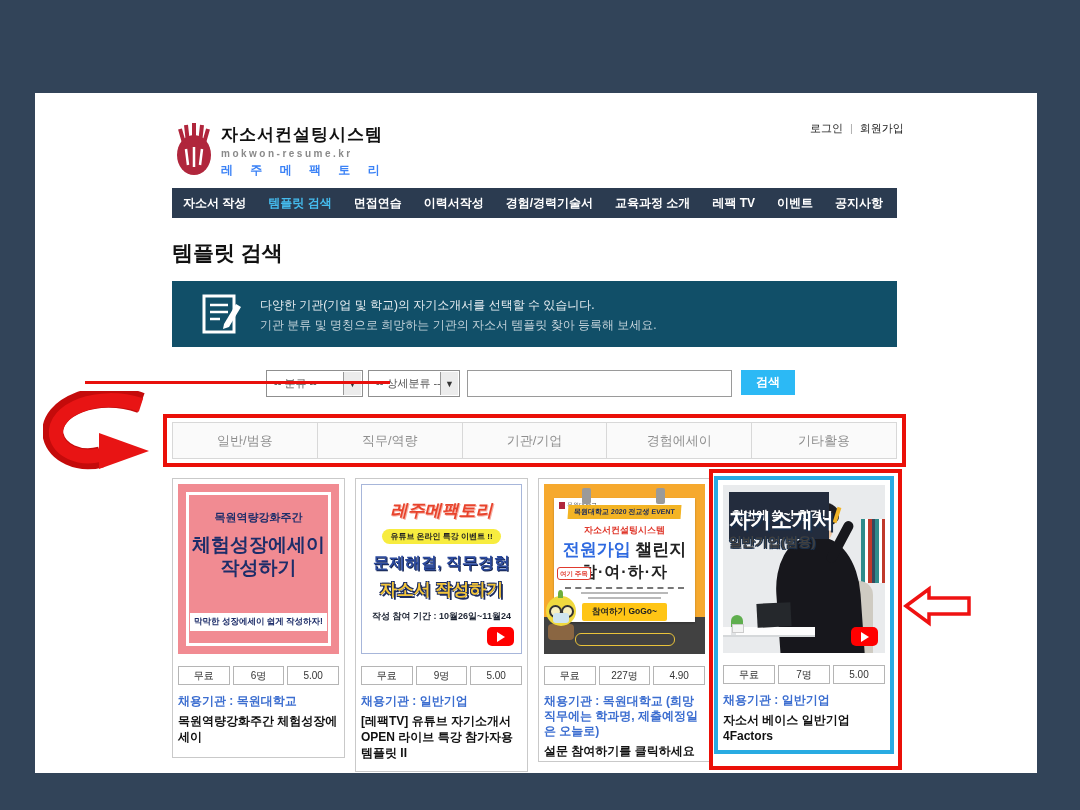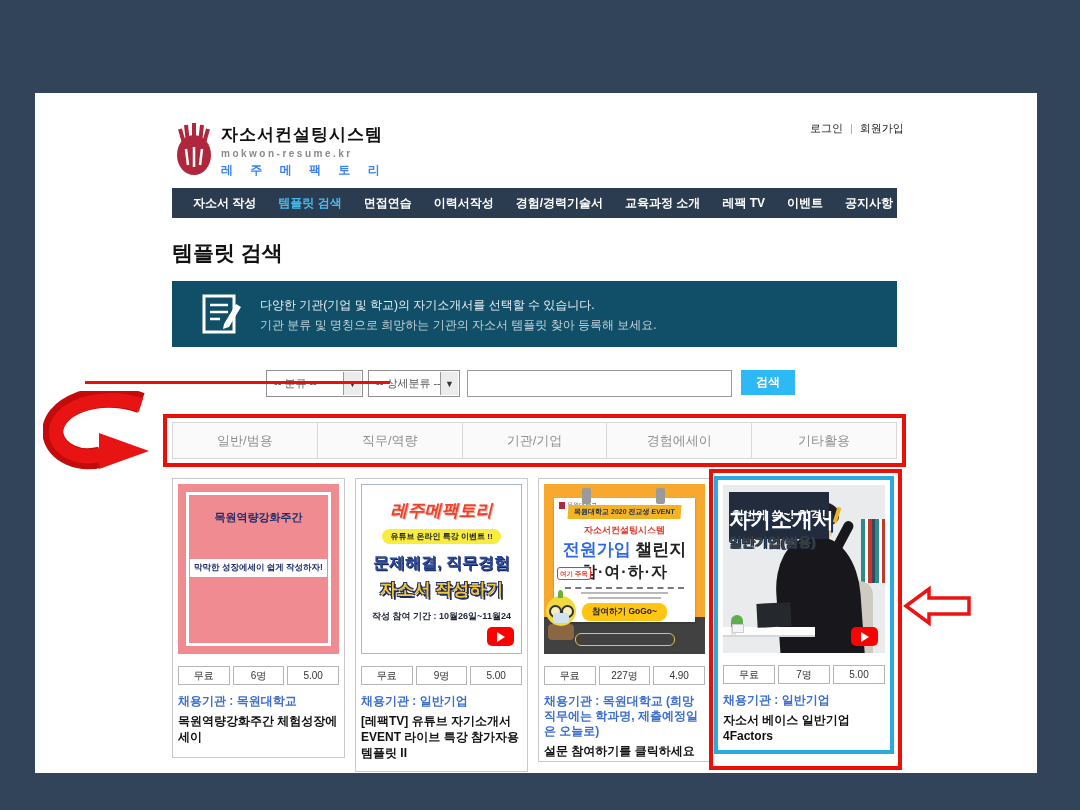--- a/index.html
+++ b/index.html
@@ -10,21 +10,21 @@
 
   
   .logo-title{font-size:17px;font-weight:bold;color:#111;letter-spacing:1px;}
   .logo-domain{font-size:10px;font-weight:bold;color:#8a8a8a;letter-spacing:2.5px;margin-top:2px;}
   .logo-sub{font-size:12px;font-weight:bold;color:#3b82f6;letter-spacing:7px;margin-top:3px;}
   .auth{font-size:11px;color:#222;}
   .auth .sep{color:#aaa;margin:0 7px;}
   .auth a{color:#222;text-decoration:none;cursor:pointer;}
 
   
-  .navbar{left:137px;top:95px;width:725px;height:30px;background:#2b3b50;display:flex;align-items:center;padding-left:10px;box-sizing:border-box;}
+  .navbar{left:137px;top:95px;width:725px;height:30px;background:#2b3b50;display:flex;align-items:center;box-sizing:border-box;}
   .nav-item{color:#ffffff;font-size:12px;font-weight:bold;padding:0 11px;white-space:nowrap;cursor:pointer;}
   .nav-item.active{color:#45bcee;}
 
   .page-title{left:137px;top:146px;font-size:21px;font-weight:bold;color:#111;}
 
   
   .banner{left:137px;top:188px;width:725px;height:66px;background:#114f68;}
   .banner-icon{left:30px;top:13px;width:40px;height:40px;}
   .banner-text{left:88px;top:14px;font-size:12px;line-height:20px;color:#e8eef2;}
   .banner-text .l2{color:#c3d2da;}
@@ -69,21 +69,21 @@
   .c3{background:linear-gradient(#f6a92e 0 78%,#414141 78% 100%);text-align:center;}
   .c3 .paper{position:absolute;left:10px;right:10px;top:14px;bottom:32px;background:#fff;box-shadow:0 1px 2px rgba(0,0,0,.25);}
   .c3 .clip{position:absolute;top:4px;width:9px;height:16px;background:#9a9a9a;border-radius:2px;z-index:2;}
   .c3 .ribbon{display:inline-block;background:#f3b424;color:#1a2a5a;font-size:7px;font-weight:900;padding:2px 6px;margin-top:7px;transform:skewX(-4deg);}
   .c3 .l1{font-size:9px;font-weight:900;color:#e03a2e;margin-top:5px;}
   .c3 .l2{font-size:17px;font-weight:900;margin-top:1px;}
   .c3 .l2 .b{color:#2f6ae0;} .c3 .l2 .d{color:#222;}
   .c3 .l3{font-size:16px;font-weight:900;color:#222;margin-top:1px;letter-spacing:1px;}
   .c3 .dash{width:84%;margin:4px auto 0;border-top:2px dashed #777;}
   .c3 .fine{height:2px;background:#b9b9b9;margin:3px auto 0;}
-  .c3 .cta{display:inline-block;background:#ffc515;color:#222;font-size:8.5px;font-weight:900;padding:3px 10px;border-radius:8px;margin-top:4px;}
+  .c3 .cta{display:inline-block;background:#ffc515;color:#222;font-size:8.5px;font-weight:900;padding:3px 10px;border-radius:2px;margin-top:4px;}
   .c3 .univ{position:absolute;left:5px;top:3px;font-size:6px;color:#444;display:flex;align-items:center;gap:2px;}
   .c3 .univ .mark{width:6px;height:7px;background:#b0263c;display:inline-block;}
   .c3 .bubble{position:absolute;left:3px;top:56%;background:#fff;border:1px solid #e03a2e;color:#e03a2e;font-size:6.5px;font-weight:900;line-height:7px;padding:2px;border-radius:3px;z-index:3;}
   .c3 .footpill{position:absolute;left:50%;transform:translateX(-50%);bottom:8px;width:98px;height:11px;border:1px solid #e8c23a;border-radius:6px;z-index:2;}
   .c3 .mascot{position:absolute;left:2px;bottom:14px;z-index:3;}
   .c3 .head{width:30px;height:30px;background:#f0d93e;border-radius:50%;position:relative;}
   .c3 .sprout{position:absolute;left:12px;top:-6px;width:5px;height:8px;background:#6fae3a;border-radius:50% 50% 0 0;}
   .c3 .glass{position:absolute;top:9px;width:9px;height:9px;border:2px solid #333;border-radius:50%;background:#f7efc0;}
   .c3 .mask{position:absolute;left:7px;top:17px;width:16px;height:10px;background:#cfe4ef;border-radius:3px;}
   .c3 .body{width:26px;height:16px;background:#8a6642;margin:-2px auto 0;border-radius:4px;}
@@ -182,21 +182,24 @@
       <div class="tab">직무/역량</div>
       <div class="tab">기관/기업</div>
       <div class="tab">경험에세이</div>
       <div class="tab">기타활용</div>
     </div>
 
     <div class="card" style="left:137px;height:280px;">
       <div class="thumb c1">
         <div class="frame"></div>
         <div class="t1">목원역량강화주간</div>
-        <br>
+        <div class="t2">
+          <div>체험성장에세이</div>
+          <div>작성하기</div>
+        </div><br>
         <div class="t3">막막한 성장에세이 쉽게 작성하자!</div>
       </div>
       <div class="badges">
         <div class="badge">무료</div>
         <div class="badge">6명</div>
         <div class="badge">5.00</div>
       </div>
       <div class="org">채용기관 : 목원대학교</div>
       <div class="ctitle">목원역량강화주간 체험성장에세이</div>
     </div>
@@ -211,21 +214,21 @@
         <div class="yt">
             <div class="tri"></div>
           </div>
       </div>
       <div class="badges">
         <div class="badge">무료</div>
         <div class="badge">9명</div>
         <div class="badge">5.00</div>
       </div>
       <div class="org">채용기관 : 일반기업</div>
-      <div class="ctitle">[레팩TV] 유튜브 자기소개서 EVENT 라이브 특강 참가자용 템플릿 II</div>
+      <div class="ctitle">[레팩TV] 유튜브 자기소개서 OPEN 라이브 특강 참가자용 템플릿 II</div>
     </div>
 
     <div class="card" style="left:503px;height:284px;">
       <div class="thumb c3">
         <div class="clip" style="left:38px;"></div>
         <div class="clip" style="left:112px;"></div>
         <div class="paper">
           <div class="univ">
               <span class="mark"></span>
               <span>목원대학교</span>

